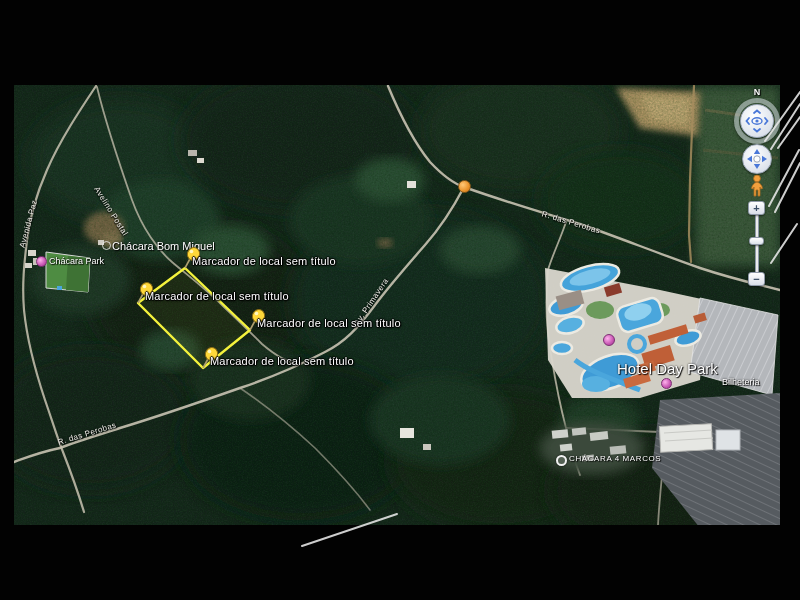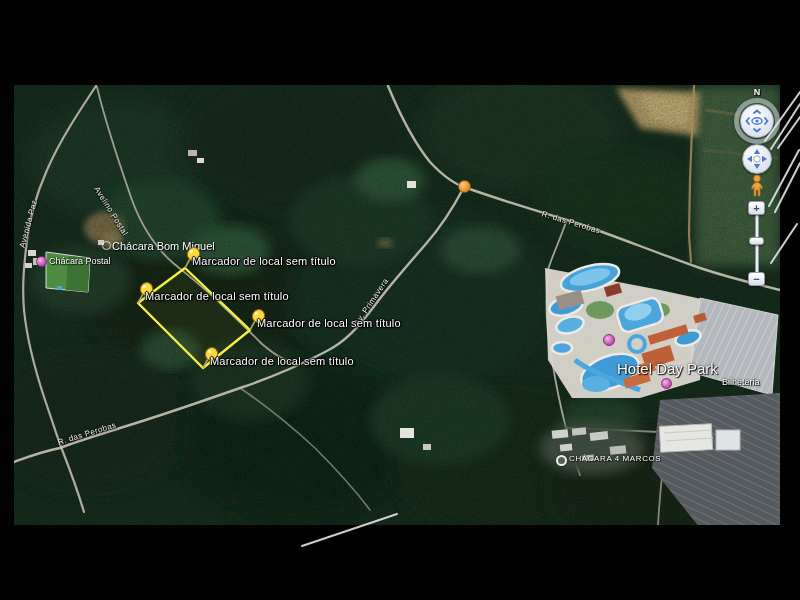--- a/index.html
+++ b/index.html
@@ -215,21 +215,21 @@
   <div class="rlabel" style="left:22px;top:243px;transform:rotate(-75deg);">Avenida Paz</div>
   <div class="rlabel" style="left:100px;top:185px;transform:rotate(58deg);transform-origin:0 0;">Avelino Postal</div>
   <div class="rlabel" style="left:356px;top:320px;transform:rotate(-56deg);">Av. Primavera</div>
   <div class="rlabel" style="left:542px;top:209px;transform:rotate(17deg);">R. das Perobas</div>
   <div class="rlabel" style="left:58px;top:438px;transform:rotate(-17deg);">R. das Perobas</div>
 
   <div class="poi-gray" style="left:102px;top:241px;width:7px;height:7px;"></div>
   <div class="plabel" style="left:112px;top:240px;">Chácara Bom Miguel</div>
 
   <div class="poi-pink" style="left:36px;top:256px;width:9px;height:9px;"></div>
-  <div class="plabel" style="left:49px;top:256px;font-size:9px;">Chácara Postal</div>
+  <div class="plabel" style="left:49px;top:256px;font-size:9px;">Chácara Park</div>
 
   <div class="poi-pink" style="left:603px;top:334px;width:10px;height:10px;"></div>
   <div class="plabel" style="left:617px;top:334px;font-size:15px;margin-top:26px;">Hotel Day Park</div>
 
   <div class="poi-pink" style="left:661px;top:378px;width:9px;height:9px;"></div>
   <div class="plabel" style="left:674px;top:377px;font-size:9px;padding-left:48px;">Bilheteria</div>
 
   <div class="poi-ring" style="left:556px;top:455px;width:7px;height:7px;"></div>
   <div class="plabel caps" style="left:569px;top:454px;">CHÁCARA 4 MARCOS</div>
 

